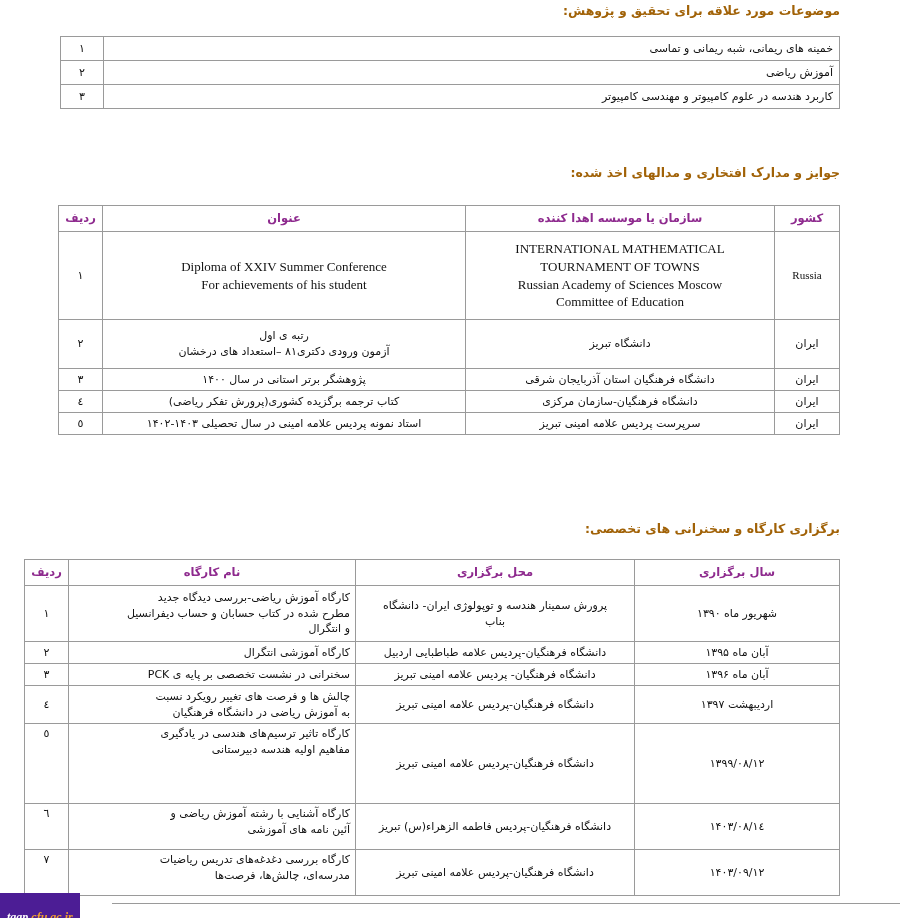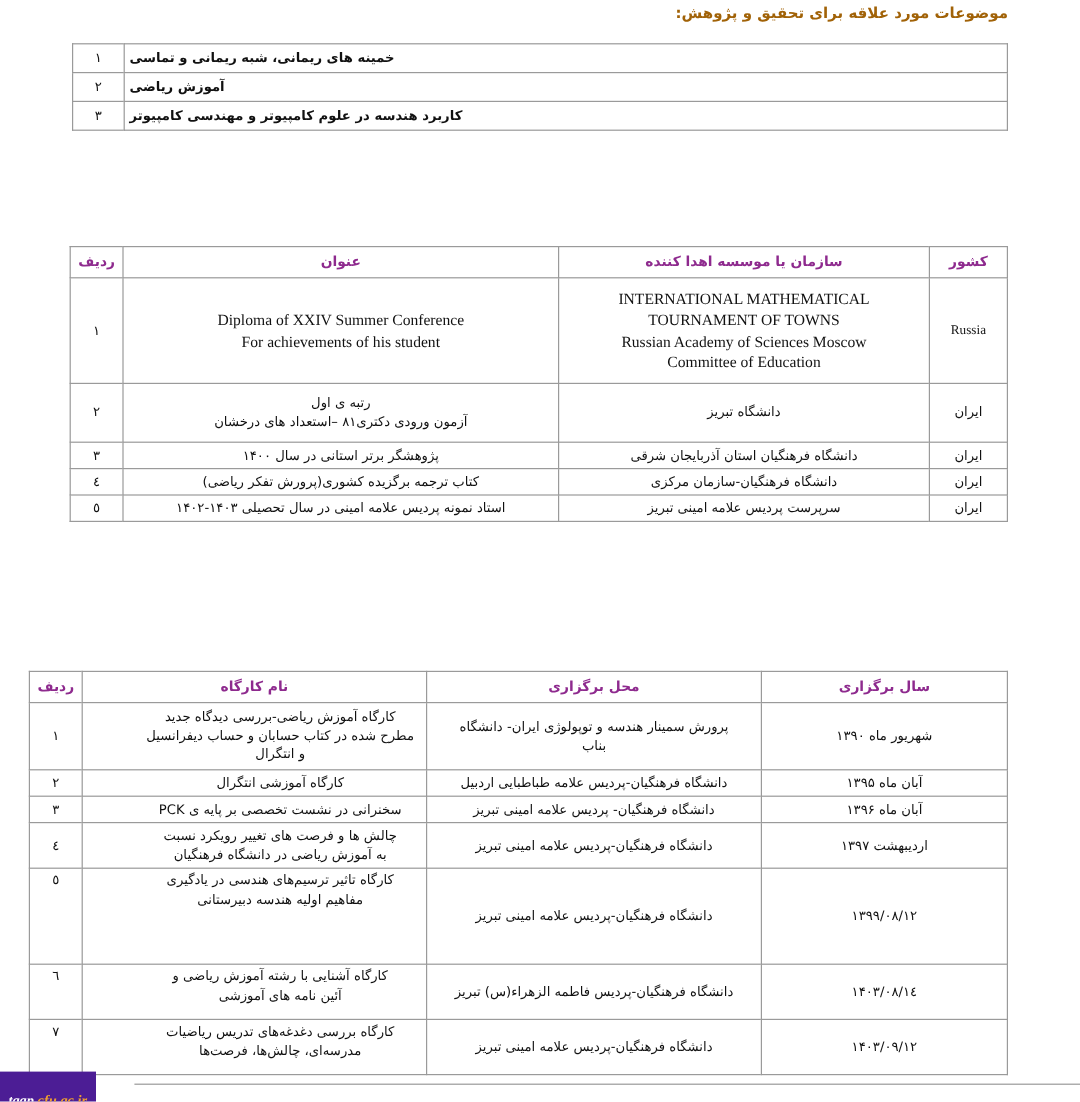--- a/index.html
+++ b/index.html
@@ -63,23 +63,22 @@
     font-weight: bold;
     font-size: 11.5px;
     height: 21px;
   }
 
   
   #table-interests { top: 36px; right: 60px; width: 780px; }
   #table-interests td { height: 19px; }
   #table-interests td.idx { width: 34px; }
   #table-interests td.txt {
-    text-align: left;
+    text-align: right;
     padding-right: 6px;
-    font-weight: bold;
   }
 
   
   #table-awards { top: 205px; right: 60px; width: 780px; }
   #table-awards .c-country { width: 56px; }
   #table-awards .c-org     { width: 300px; }
   #table-awards .c-title   { width: 354px; }
   #table-awards .c-idx     { width: 35px; }
   #table-awards td.serif, #table-awards td.c-title,
   #table-awards td.c-org {
@@ -97,20 +96,21 @@
     direction: ltr;
   }
 
   
   #table-workshops { top: 559px; right: 60px; width: 780px; }
   #table-workshops .c-year { width: 196px; margin-left: 26px; }
   #table-workshops .c-place{ width: 270px; }
   #table-workshops .c-name { width: 278px; margin-top: 16px; }
   #table-workshops .c-idx  { width: 35px; }
   #table-workshops td.c-name {
+    text-align: right;
     padding-right: 5px;
     padding-left: 48px;
   }
   .line2 { display: block; }
 
   
   #watermark {
     position: absolute;
     left: 0;
     top: 893px;
@@ -151,20 +151,21 @@
         <td class="txt">آموزش ریاضی</td>
         <td class="idx">٢</td>
       </tr>
       <tr>
         <td class="txt">کاربرد هندسه در علوم کامپیوتر و مهندسی کامپیوتر</td>
         <td class="idx">٣</td>
       </tr>
     </tbody>
   </table>
 
+  <div class="section-title" id="sec2-title">جوایز و مدارک افتخاری و مدالهای اخذ شده:</div>
 
   <table class="cv" id="table-awards">
     <thead>
       <tr>
         <th class="c-country">کشور</th>
         <th class="c-org">سازمان یا موسسه اهدا کننده</th>
         <th class="c-title">عنوان</th>
         <th class="c-idx">ردیف</th>
       </tr>
     </thead>
@@ -215,20 +216,21 @@
 
       <tr style="height:22px;">
         <td class="c-country">ایران</td>
         <td class="c-org">سرپرست پردیس علامه امینی تبریز</td>
         <td class="c-title">استاد نمونه پردیس علامه امینی در سال تحصیلی ۱۴۰۳-۱۴۰۲</td>
         <td class="c-idx">٥</td>
       </tr>
     </tbody>
   </table>
 
+  <div class="section-title" id="sec3-title">برگزاری  کارگاه  و سخنرانی های تخصصی:</div>
 
   <table class="cv" id="table-workshops">
     <thead>
       <tr>
         <th class="c-year">سال برگزاری</th>
         <th class="c-place">محل برگزاری</th>
         <th class="c-name">نام کارگاه</th>
         <th class="c-idx">ردیف</th>
       </tr>
     </thead>

